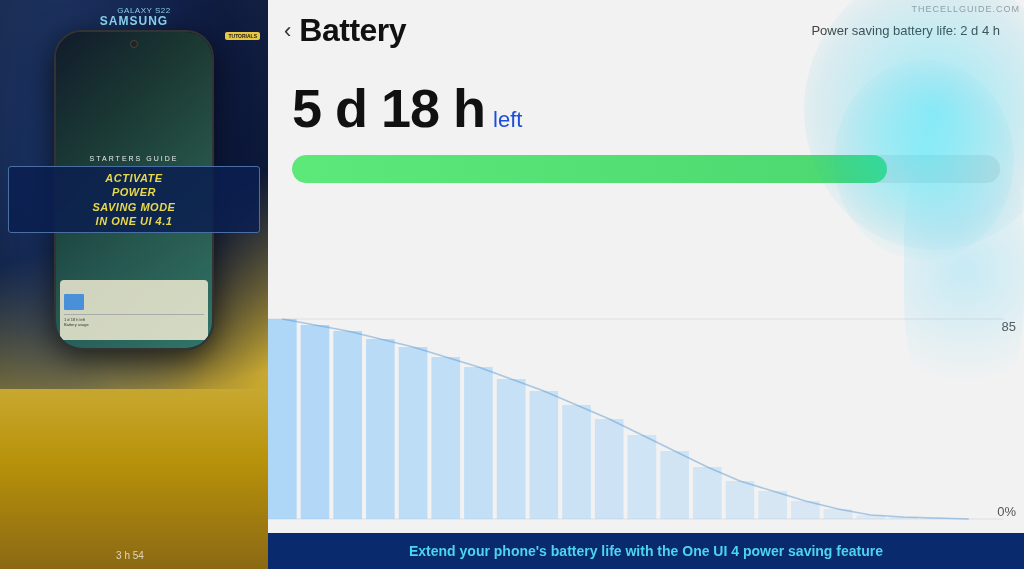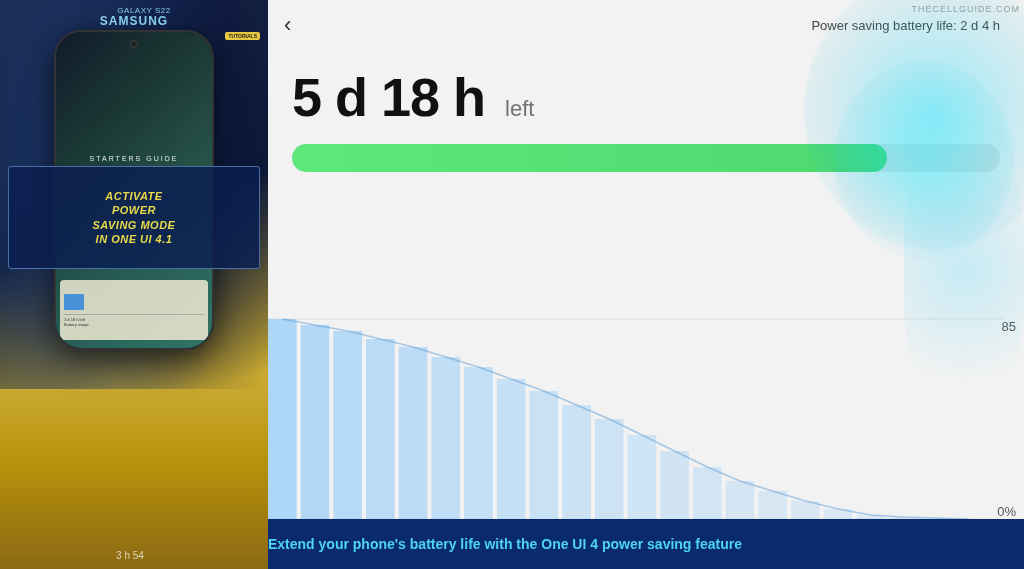--- a/index.html
+++ b/index.html
@@ -149,21 +149,21 @@
       font-size: 7px;
       letter-spacing: 2px;
       text-transform: uppercase;
       margin-bottom: 4px;
       opacity: 0.9;
     }
 
     .activate-box {
       background: rgba(10, 30, 80, 0.85);
       border: 1px solid #4a6fa5;
-      padding: 22px 4px;
+      padding: 4px 4px;
       border-radius: 3px;
     }
 
     .activate-text {
       color: #e8d84a;
       font-size: 11px;
       font-weight: 900;
       text-transform: uppercase;
       line-height: 1.3;
       letter-spacing: 0.5px;
@@ -254,22 +254,22 @@
       font-size: 54px;
       font-weight: 800;
       color: #111;
       line-height: 1;
       letter-spacing: -1px;
     }
 
     .time-left-label {
       font-size: 22px;
       font-weight: 400;
-      color: #737373;
-      margin-left: 20px;
+      color: #1d4ed8;
+      margin-left: 8px;
     }
 
     
     .battery-bar-container {
       padding: 12px 24px 8px 24px;
     }
 
     .battery-bar-outer {
       width: 100%;
       height: 28px;
@@ -323,24 +323,25 @@
       font-size: 13px;
       color: #555;
     }
 
     
     .bottom-bar {
       position: absolute;
       bottom: 0;
       left: 0;
       right: 0;
-      height: 50px;
+      height: 36px;
       background: #0a2a6e;
       display: flex;
       align-items: center;
+      justify-content: center;
       gap: 8px;
     }
 
     .bottom-bar-text {
       color: #4dd4f0;
       font-size: 14px;
       font-weight: 600;
       text-align: center;
     }
 
@@ -391,20 +392,21 @@
   </div>
 </div>
 
 <div class="right-panel">
 
   <div class="watermark">THECELLGUIDE.COM</div>
 
   <div class="battery-header">
     <div class="header-left">
       <span class="back-arrow">‹</span>
+      <span class="battery-title">Battery</span>
     </div>
     <div class="power-saving-text">Power saving battery life: 2 d 4 h</div>
   </div>
 
   <div class="time-remaining">
     <span class="time-big">5 d 18 h</span><span class="time-left-label">left</span>
   </div>
 
   <div class="battery-bar-container">
     <div class="battery-bar-outer">

